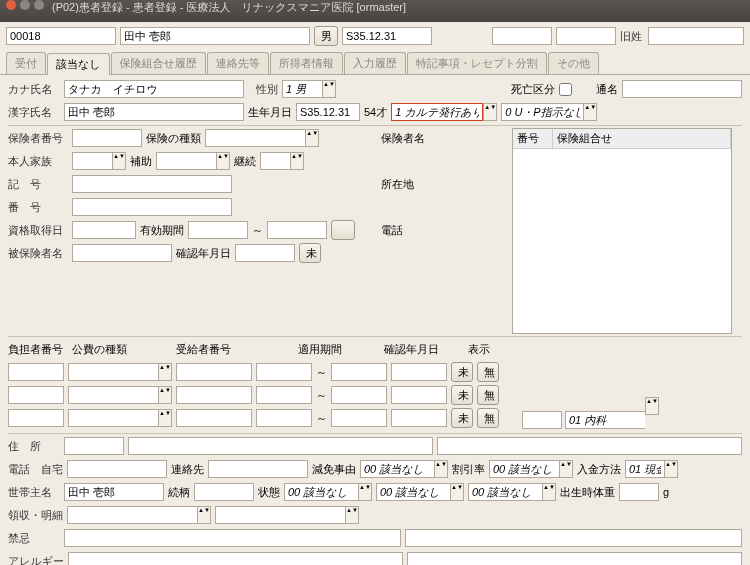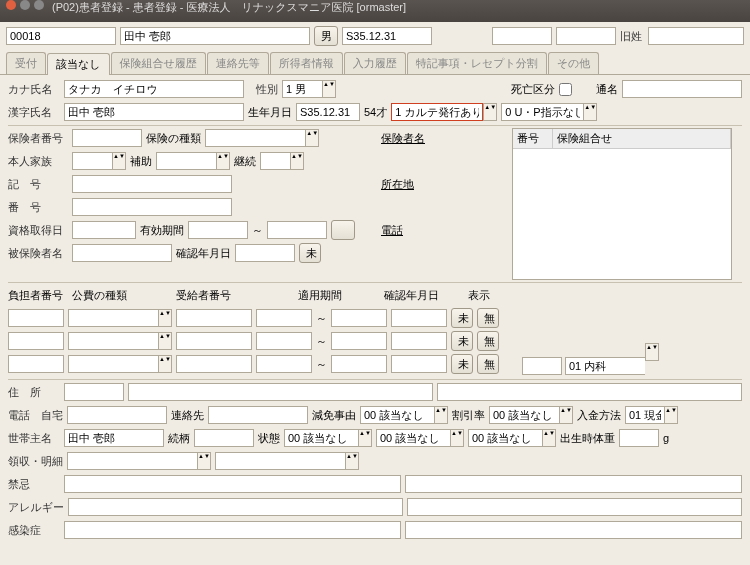--- a/index.html
+++ b/index.html
@@ -4,34 +4,34 @@
 <style>
 * { box-sizing: border-box; margin: 0; padding: 0; font-family: sans-serif; font-size: 11px; }
 body { background: #f0ece4; width: 750px; height: 565px; overflow: hidden; }
 .titlebar { background: linear-gradient(#5a5450,#4a4440); color: #ddd; height: 22px; display: flex; align-items: flex-start; padding: 0 6px; }
 .titlebar .dots { display: flex; gap: 4px; margin-right: 8px; }
 .dot { width: 10px; height: 10px; border-radius: 50%; }
 .dot.close{background:#e06040}.dot.min{background:#888}.dot.max{background:#888}
 .toprow { display: flex; gap: 4px; padding: 4px 6px; align-items: center; }
 input[type=text], .txt { background:#fff; border:1px solid #b0a898; height:18px; padding:0 3px; }
 .spin { display:inline-flex; align-items:center; }
-.spin input { border-right:none; }
+.spin input { border-right:none;font-style:italic; }
 .spinbtn { width:14px; height:18px; border:1px solid #b0a898; background:#f4f0e8; display:flex; flex-direction:column; font-size:6px; line-height:7px; text-align:center; cursor:pointer; }
 .tabs { display:flex; border-bottom:1px solid #b0a898; padding:0 6px; margin-top:2px; }
 .tab { padding:3px 8px; border:1px solid #b0a898; border-bottom:none; background:#e8e4d8; margin-right:1px; color:#888; border-radius:3px 3px 0 0; cursor:pointer; }
 .tab.active { background:#f0ece4; color:#000; position:relative; top:1px; }
 .form { padding:4px 8px; }
 .row { display:flex; align-items:center; gap:4px; margin-bottom:3px; min-height:20px; }
 .lbl { min-width:52px; text-align:left; color:#333; }
 .lbl-w { min-width:60px; }
 .sec { display:flex; gap:17px; }
 .col { flex:1; }
-.midcol { width:120px; padding-left:6px;text-decoration:underline; }
+.midcol { width:120px; padding-left:6px; }
 .rightcol { width:220px; }
-.listbox { background:#fff; border:1px solid #b0a898; height:152px; width:100%; }
+.listbox { background:#fff; border:1px solid #b0a898; height:206px; width:100%; }
 .listhdr { display:flex; background:#eee; border-bottom:1px solid #ccc; font-size:10px; }
 .listhdr div { padding:2px 4px; border-right:1px solid #ccc; }
 .btn { background:linear-gradient(#f8f4ec,#e4e0d4); border:1px solid #a09888; border-radius:3px; padding:2px 6px; cursor:pointer; height:20px; }
 .btn:disabled{color:#aaa}
 .hl { border:1px solid #d04020 !important; }
 .small{font-size:10px}
 hr{border:none;border-top:1px solid #c8c0b0;margin:2px 0}
 </style>
 </head>
 <body>

